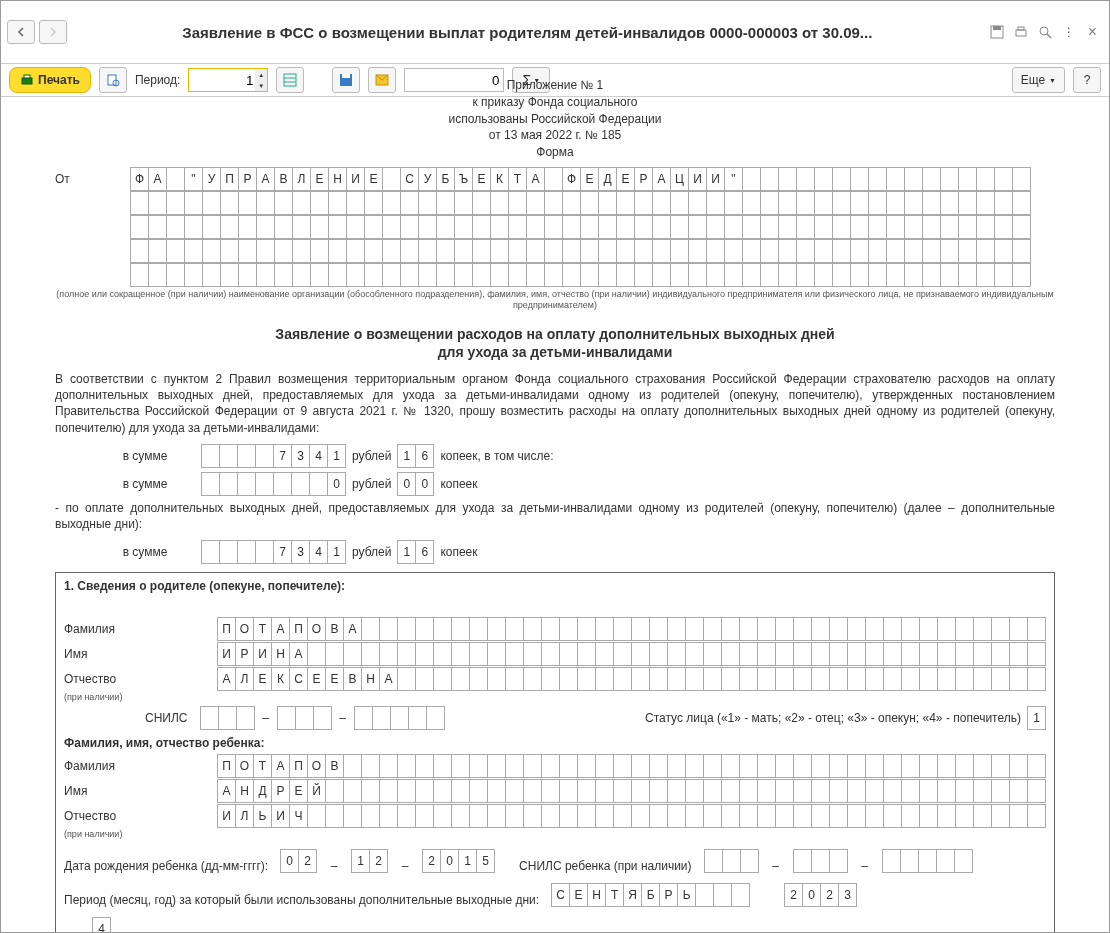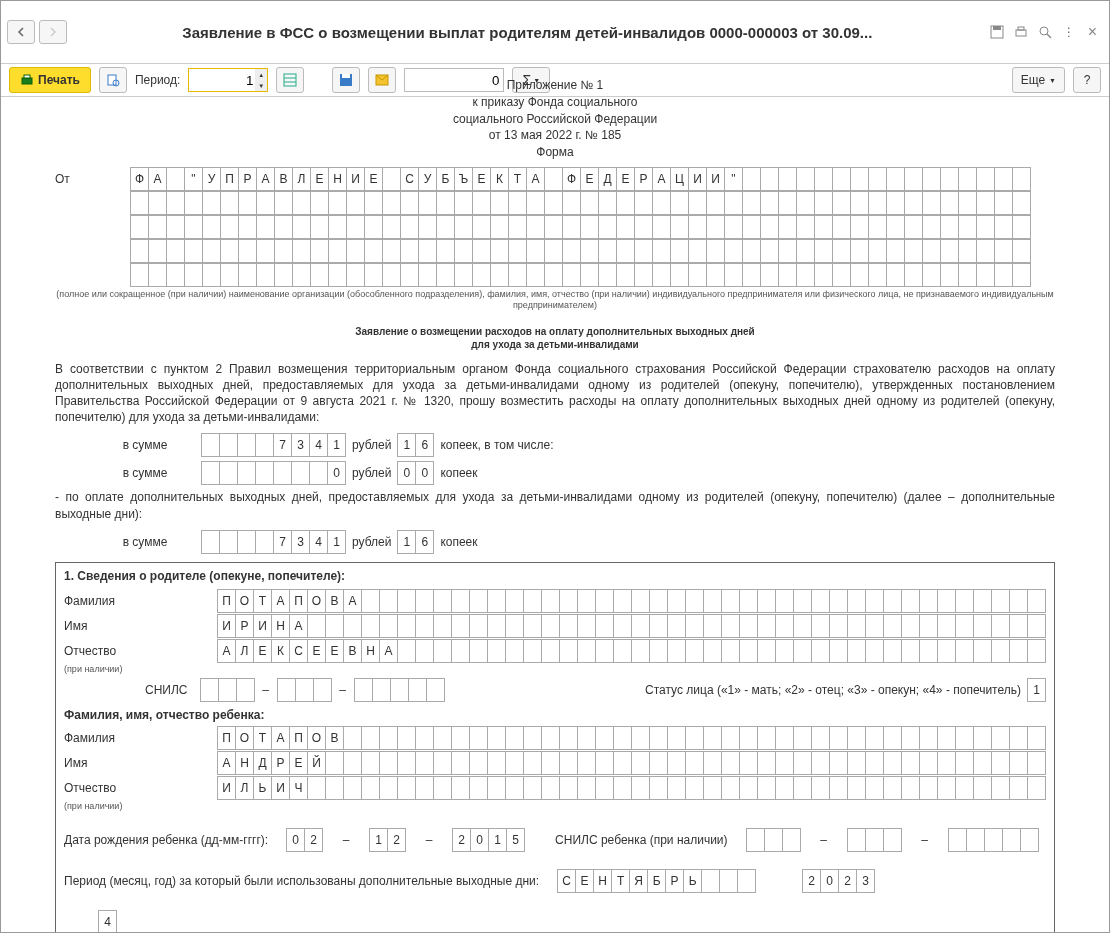--- a/index.html
+++ b/index.html
@@ -4,58 +4,58 @@
 <style>
 html,body{margin:0;padding:0;font-family:Arial,sans-serif;font-size:12px;background:#fff;color:#333;}
 .container{width:1110px;height:933px;position:relative;border:1px solid #999;box-sizing:border-box;}
 .topbar{height:30px;border-bottom:1px solid #ccc;display:flex;align-items:center;padding:16px 6px;gap:4px;}
 .nav-btn{width:26px;height:22px;border:1px solid #bbb;border-radius:3px;background:#f6f6f6;display:flex;align-items:center;justify-content:center;cursor:pointer;}
 .title{flex:1;text-align:center;font-size:15px;font-weight:bold;white-space:nowrap;overflow:hidden;text-overflow:ellipsis;padding:0 6px;}
 .top-icons{display:flex;gap:6px;align-items:center;}
 .top-icon{width:18px;height:18px;display:flex;align-items:center;justify-content:center;cursor:pointer;color:#666;}
 .close-x{font-size:16px;color:#888;cursor:pointer;padding:0 6px;}
 .toolbar{height:32px;border-bottom:1px solid #ccc;display:flex;align-items:center;padding:0 8px;gap:8px;}
-.print-btn{background:#ffdd2d;border:1px solid #e0b800;border-radius:3px;height:24px;padding:0 10px;display:flex;align-items:center;gap:4px;font-weight:bold;cursor:pointer;font-size:12px;}
+.print-btn{background:#ffdd2d;border:1px solid #e0b800;border-radius:8px;height:24px;padding:0 10px;display:flex;align-items:center;gap:4px;font-weight:bold;cursor:pointer;font-size:12px;}
 .tb-btn{width:26px;height:24px;border:1px solid #bbb;border-radius:3px;background:#f6f6f6;display:flex;align-items:center;justify-content:center;cursor:pointer;}
 .copies-label{font-size:12px;}
 .copies-input{width:60px;height:22px;border:1px solid #e8b800;text-align:right;padding:0 14px 0 4px;position:relative;}
 .copies-wrap{position:relative;display:flex;}
 .spinner{position:absolute;right:1px;top:1px;bottom:1px;width:12px;display:flex;flex-direction:column;}
 .spinner div{flex:1;font-size:6px;display:flex;align-items:center;justify-content:center;background:#eee;cursor:pointer;}
 .num-input{width:90px;height:22px;border:1px solid #bbb;text-align:right;padding:0 4px;}
 .sigma-btn{width:36px;height:24px;border:1px solid #bbb;border-radius:3px;background:#f6f6f6;display:flex;align-items:center;justify-content:center;gap:2px;cursor:pointer;}
 .more-btn{height:24px;border:1px solid #bbb;border-radius:3px;background:#f6f6f6;padding:0 8px;display:flex;align-items:center;gap:4px;cursor:pointer;margin-left:auto;font-size:12px;}
 .help-btn{width:26px;height:24px;border:1px solid #bbb;border-radius:3px;background:#f6f6f6;display:flex;align-items:center;justify-content:center;cursor:pointer;}
 .doc-area{position:absolute;top:64px;left:0;right:0;bottom:0;overflow:auto;}
 .doc-scroll{height:100%;overflow-y:scroll;overflow-x:auto;}
 .doc{width:1060px;margin:0 auto;padding:12px 30px 20px 30px;box-sizing:border-box;font-size:12px;}
 .app-header{text-align:center;line-height:1.4;margin-bottom:6px;}
 .grid-row{display:flex;align-items:center;margin-bottom:0;}
 .row-label{width:75px;font-size:12px;}
 .cell{width:17px;height:22px;border:1px solid #aaa;margin-left:-1px;display:flex;align-items:center;justify-content:center;font-size:12px;}
 .cell:first-child{margin-left:0;}
 .cells{display:flex;}
 .grid-note{text-align:center;font-size:9px;color:#555;margin-top:2px;line-height:1.2;}
-.doc-title{text-align:center;font-weight:bold;font-size:10px;margin:14px 0 10px 0;line-height:1.3;}
+.doc-title{text-align:center;font-weight:bold;font-size:14px;margin:14px 0 10px 0;line-height:1.3;}
 .para{line-height:1.35;margin-bottom:8px;text-align:justify;}
 .sum-line{display:flex;align-items:center;gap:6px;margin:4px 0;}
 .sum-label{width:100px;padding-left:40px;text-align:center;}
 .scell{width:17px;height:22px;border:1px solid #aaa;margin-left:-1px;display:flex;align-items:center;justify-content:center;}
 .scell:first-child{margin-left:0;}
 .section-box{border:1px solid #666;padding:6px 8px;margin-top:8px;}
-.section-title{font-weight:bold;margin-bottom:6px;font-size:12px;}
+.section-title{font-weight:bold;margin-bottom:24px;font-size:12px;}
 .field-row{display:flex;align-items:center;margin-bottom:1px;justify-content:space-between;}
 .field-label{width:75px;font-size:12px;}
 .small-note{font-size:9px;color:#555;}
 .inline-label{font-size:12px;margin-right:6px;}
 .snils-row{display:flex;align-items:center;gap:6px;margin:4px 0;}
 .sep{width:10px;text-align:center;}
 .flex-sp{flex:1;}
 .status-text{font-size:12px;}
-.date-row,.period-row,.days-row,.earn-row{display:flex;align-items:center;gap:18px;margin:17px 0;flex-wrap:wrap;}
+.date-row,.period-row,.days-row,.earn-row{display:flex;align-items:flex-end;gap:12px;margin:10px 0;flex-wrap:wrap;}
 svg{display:block;}
 </style>
 </head>
 <body>
 
 <div class="container">
 <div class="topbar">
   <div class="nav-btn">
         <svg width="10" height="10">
           <path d="M7 1 L3 5 L7 9" stroke="#666" fill="none" stroke-width="1.5"></path>
@@ -145,21 +145,21 @@
   <div class="help-btn">?</div>
 </div>
 
 <div class="doc-area">
 <div class="doc-scroll">
 <div class="doc">
 
 <div class="app-header">
 <div>Приложение № 1</div>
 <div>к приказу Фонда социального</div>
-<div>социального Российской Федерации</div>
+<div>использованы Российской Федерации</div>
 <div>от 13 мая 2022 г. № 185</div>
 <div>Форма</div>
 </div>
 
 <div class="grid-row">
   <div class="row-label">От</div>
   <div class="cells" id="org-row-1">
               <div class="cell">Ф</div>
               <div class="cell">А</div>
               <div class="cell"> </div>

